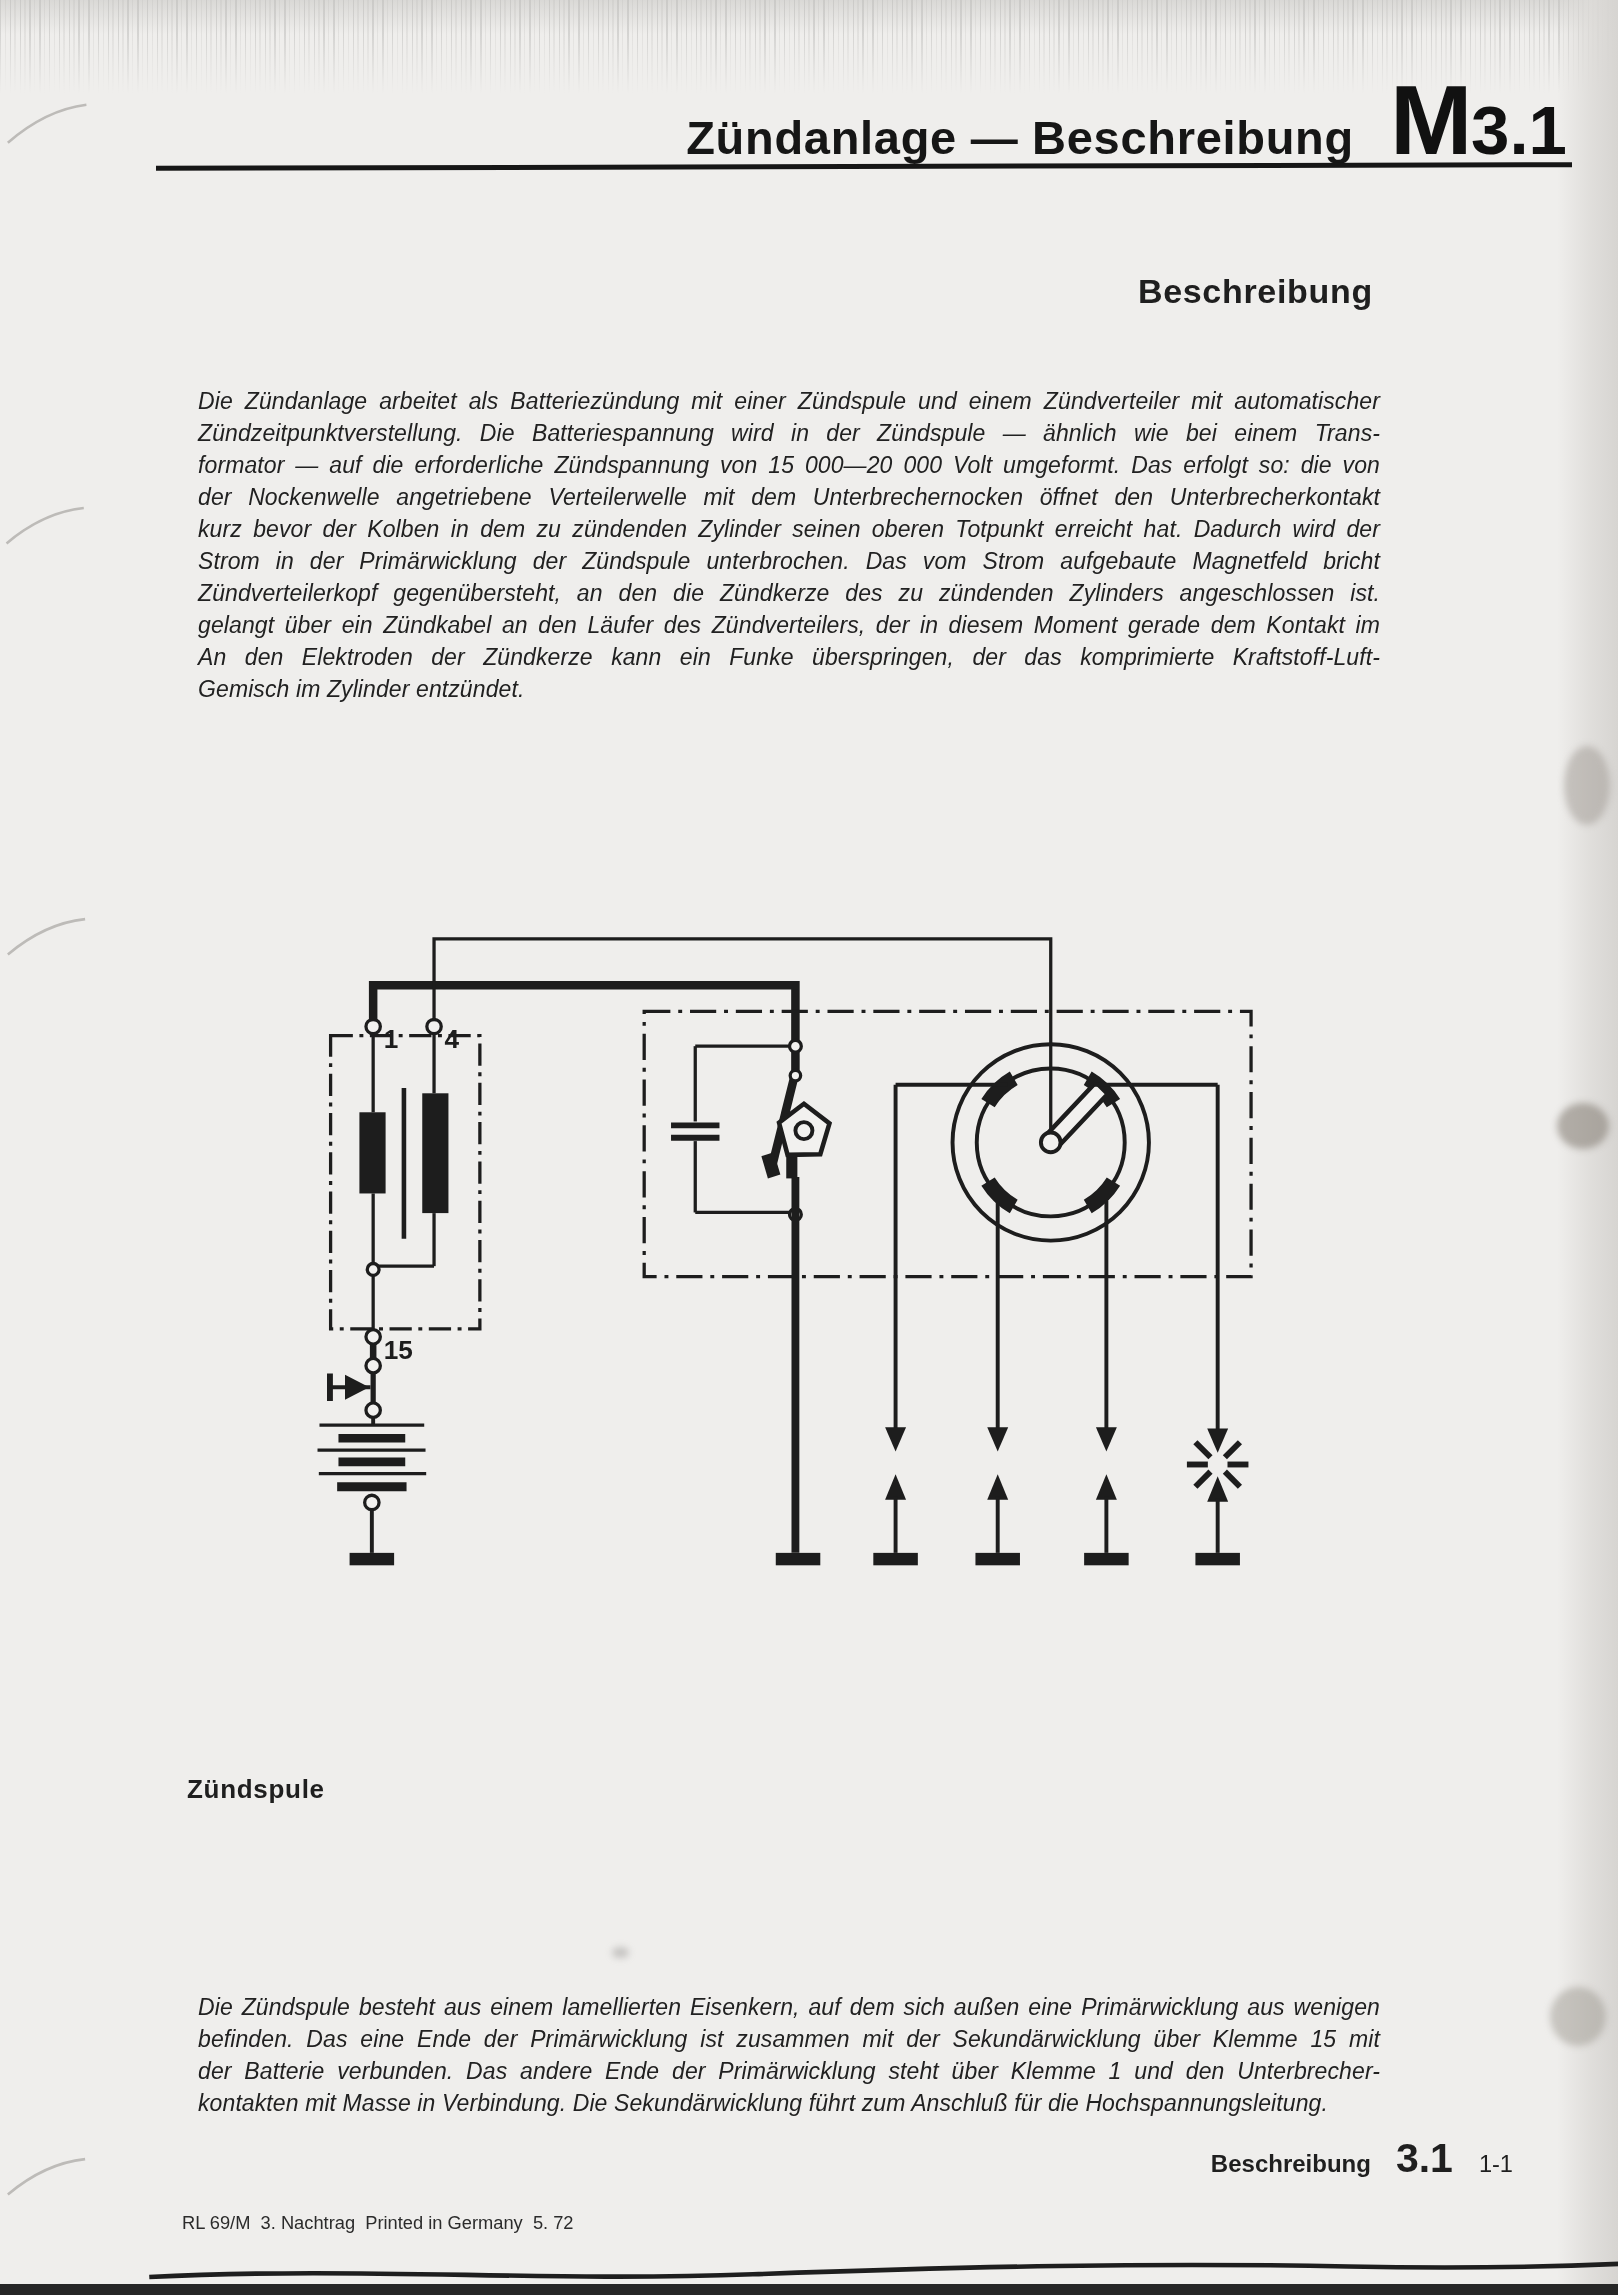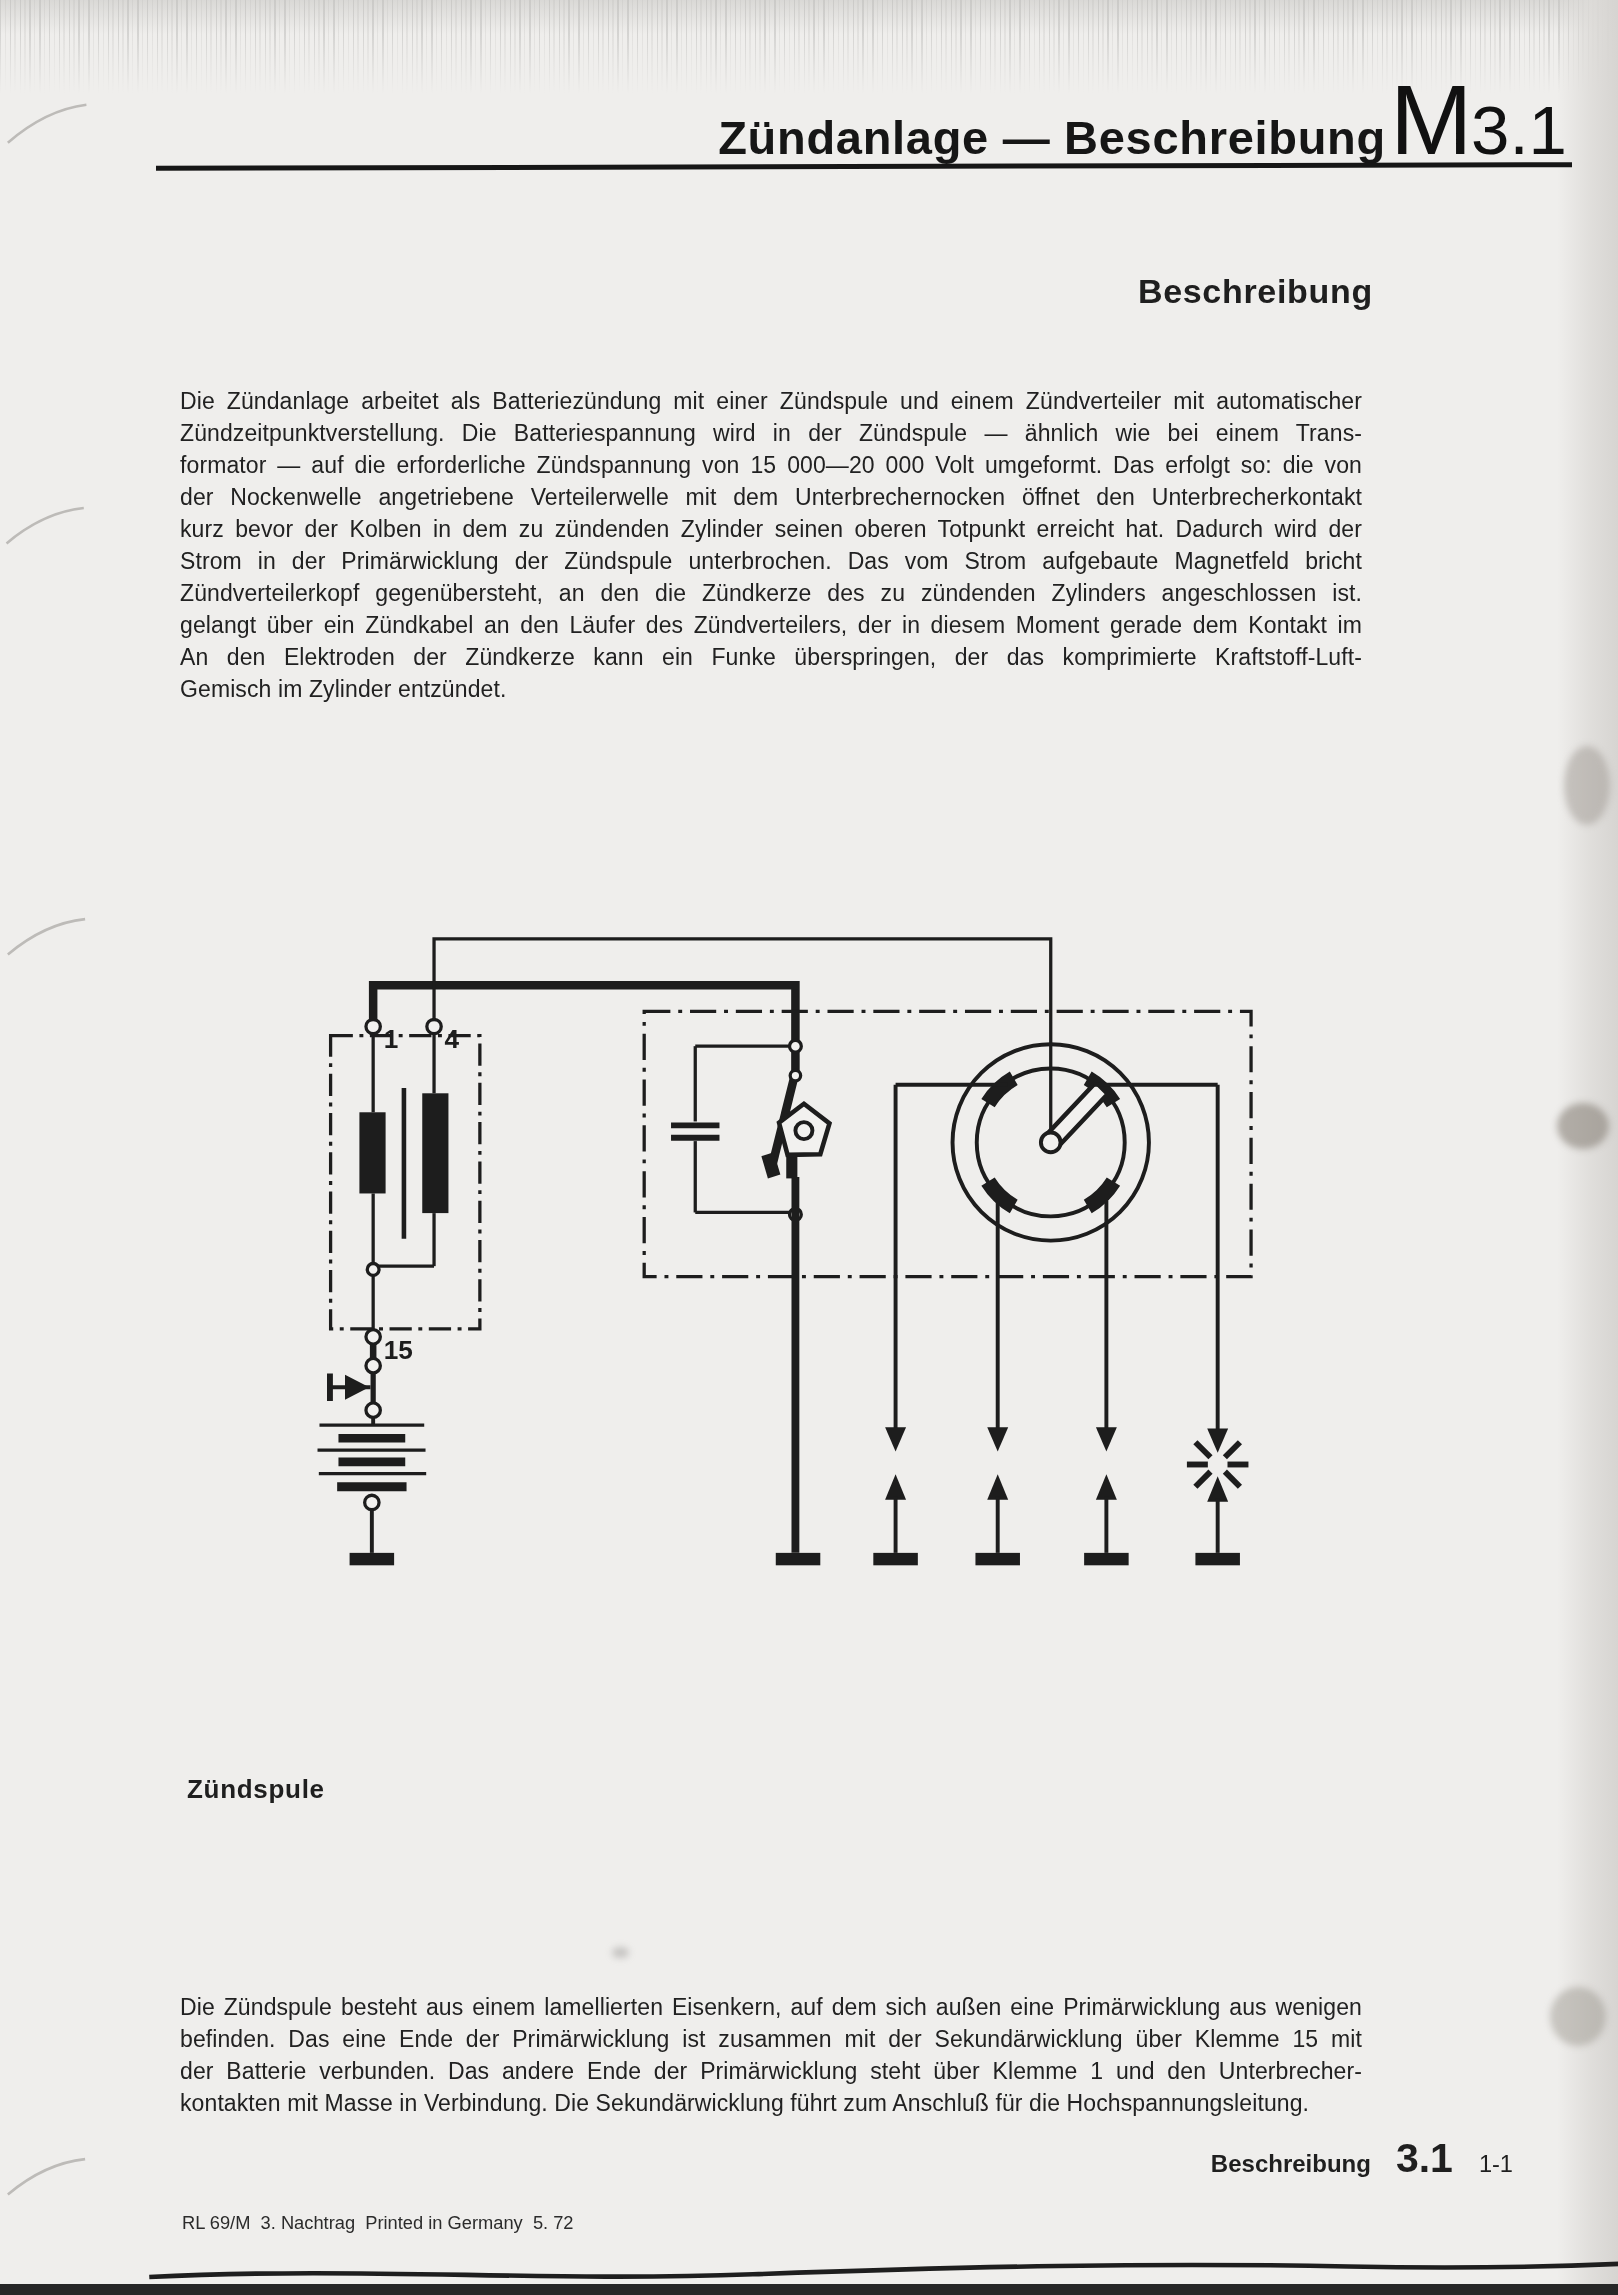--- a/index.html
+++ b/index.html
@@ -19,29 +19,29 @@
     background:linear-gradient(90deg, rgba(214,212,209,0) 0%, rgba(221,219,216,.85) 55%, #d6d4d1 100%);}
   .blob{position:absolute;border-radius:50%;filter:blur(3.9px);}
   .b1{left:1564px;top:746px;width:46px;height:79px;background:rgba(150,145,138,.45);}
   .b2{left:1557px;top:1103px;width:52px;height:46px;background:rgba(120,112,102,.5);}
   .b3{left:1550px;top:1987px;width:56px;height:59px;background:rgba(140,134,126,.4);}
   .b4{left:612px;top:1947px;width:17px;height:10.5px;background:rgba(120,118,114,.35);}
   .bottom-edge{position:absolute;left:0;right:0;bottom:0;height:11px;background:#262626;}
   
   .hdr{position:absolute;top:63px;left:0;right:52px;display:flex;justify-content:flex-end;align-items:baseline;}
   .hdr-title{font-size:47px;font-weight:bold;letter-spacing:0.7px;color:#161616;}
-  .hdr-code{margin-left:4px;font-weight:normal;color:#111;}
+  .hdr-code{margin-left:36px;font-weight:bold;color:#111;}
   .hdr-code .big-m{font-size:99px;letter-spacing:-1.3px;}
   .hdr-code .code-num{font-size:69px;}
   .rule{position:absolute;left:156px;right:47px;top:164px;height:4.6px;background:#161616;transform:rotate(-0.15deg);}
   
   .h-besch{position:absolute;top:272px;right:246px;font-size:34px;font-weight:bold;letter-spacing:0.7px;}
   .h-zsp{position:absolute;left:187px;top:1774px;font-size:26px;font-weight:bold;letter-spacing:0.7px;}
   
-  .para{position:absolute;left:180px;width:1182px;font-size:23px;line-height:32px;color:#212121;letter-spacing:0.1px;}
+  .para{position:absolute;left:198px;width:1182px;font-size:23px;line-height:32px;color:#212121;letter-spacing:0.1px;font-style:italic;}
   .para1{top:385px;}
   .para2{top:1991px;}
   .jline{text-align:justify;text-align-last:justify;}
   .jline.last{text-align:justify;text-align-last:left;}
   
   .f-right{position:absolute;right:106px;top:2135px;display:flex;align-items:baseline;}
   .f-label{font-size:24px;font-weight:bold;}
   .f-code{font-size:41px;font-weight:bold;margin-left:25px;}
   .f-page{font-size:23.6px;margin-left:26px;}
   .f-left{position:absolute;left:182px;top:2212px;font-size:18.3px;color:#2b2b2b;white-space:pre;}

